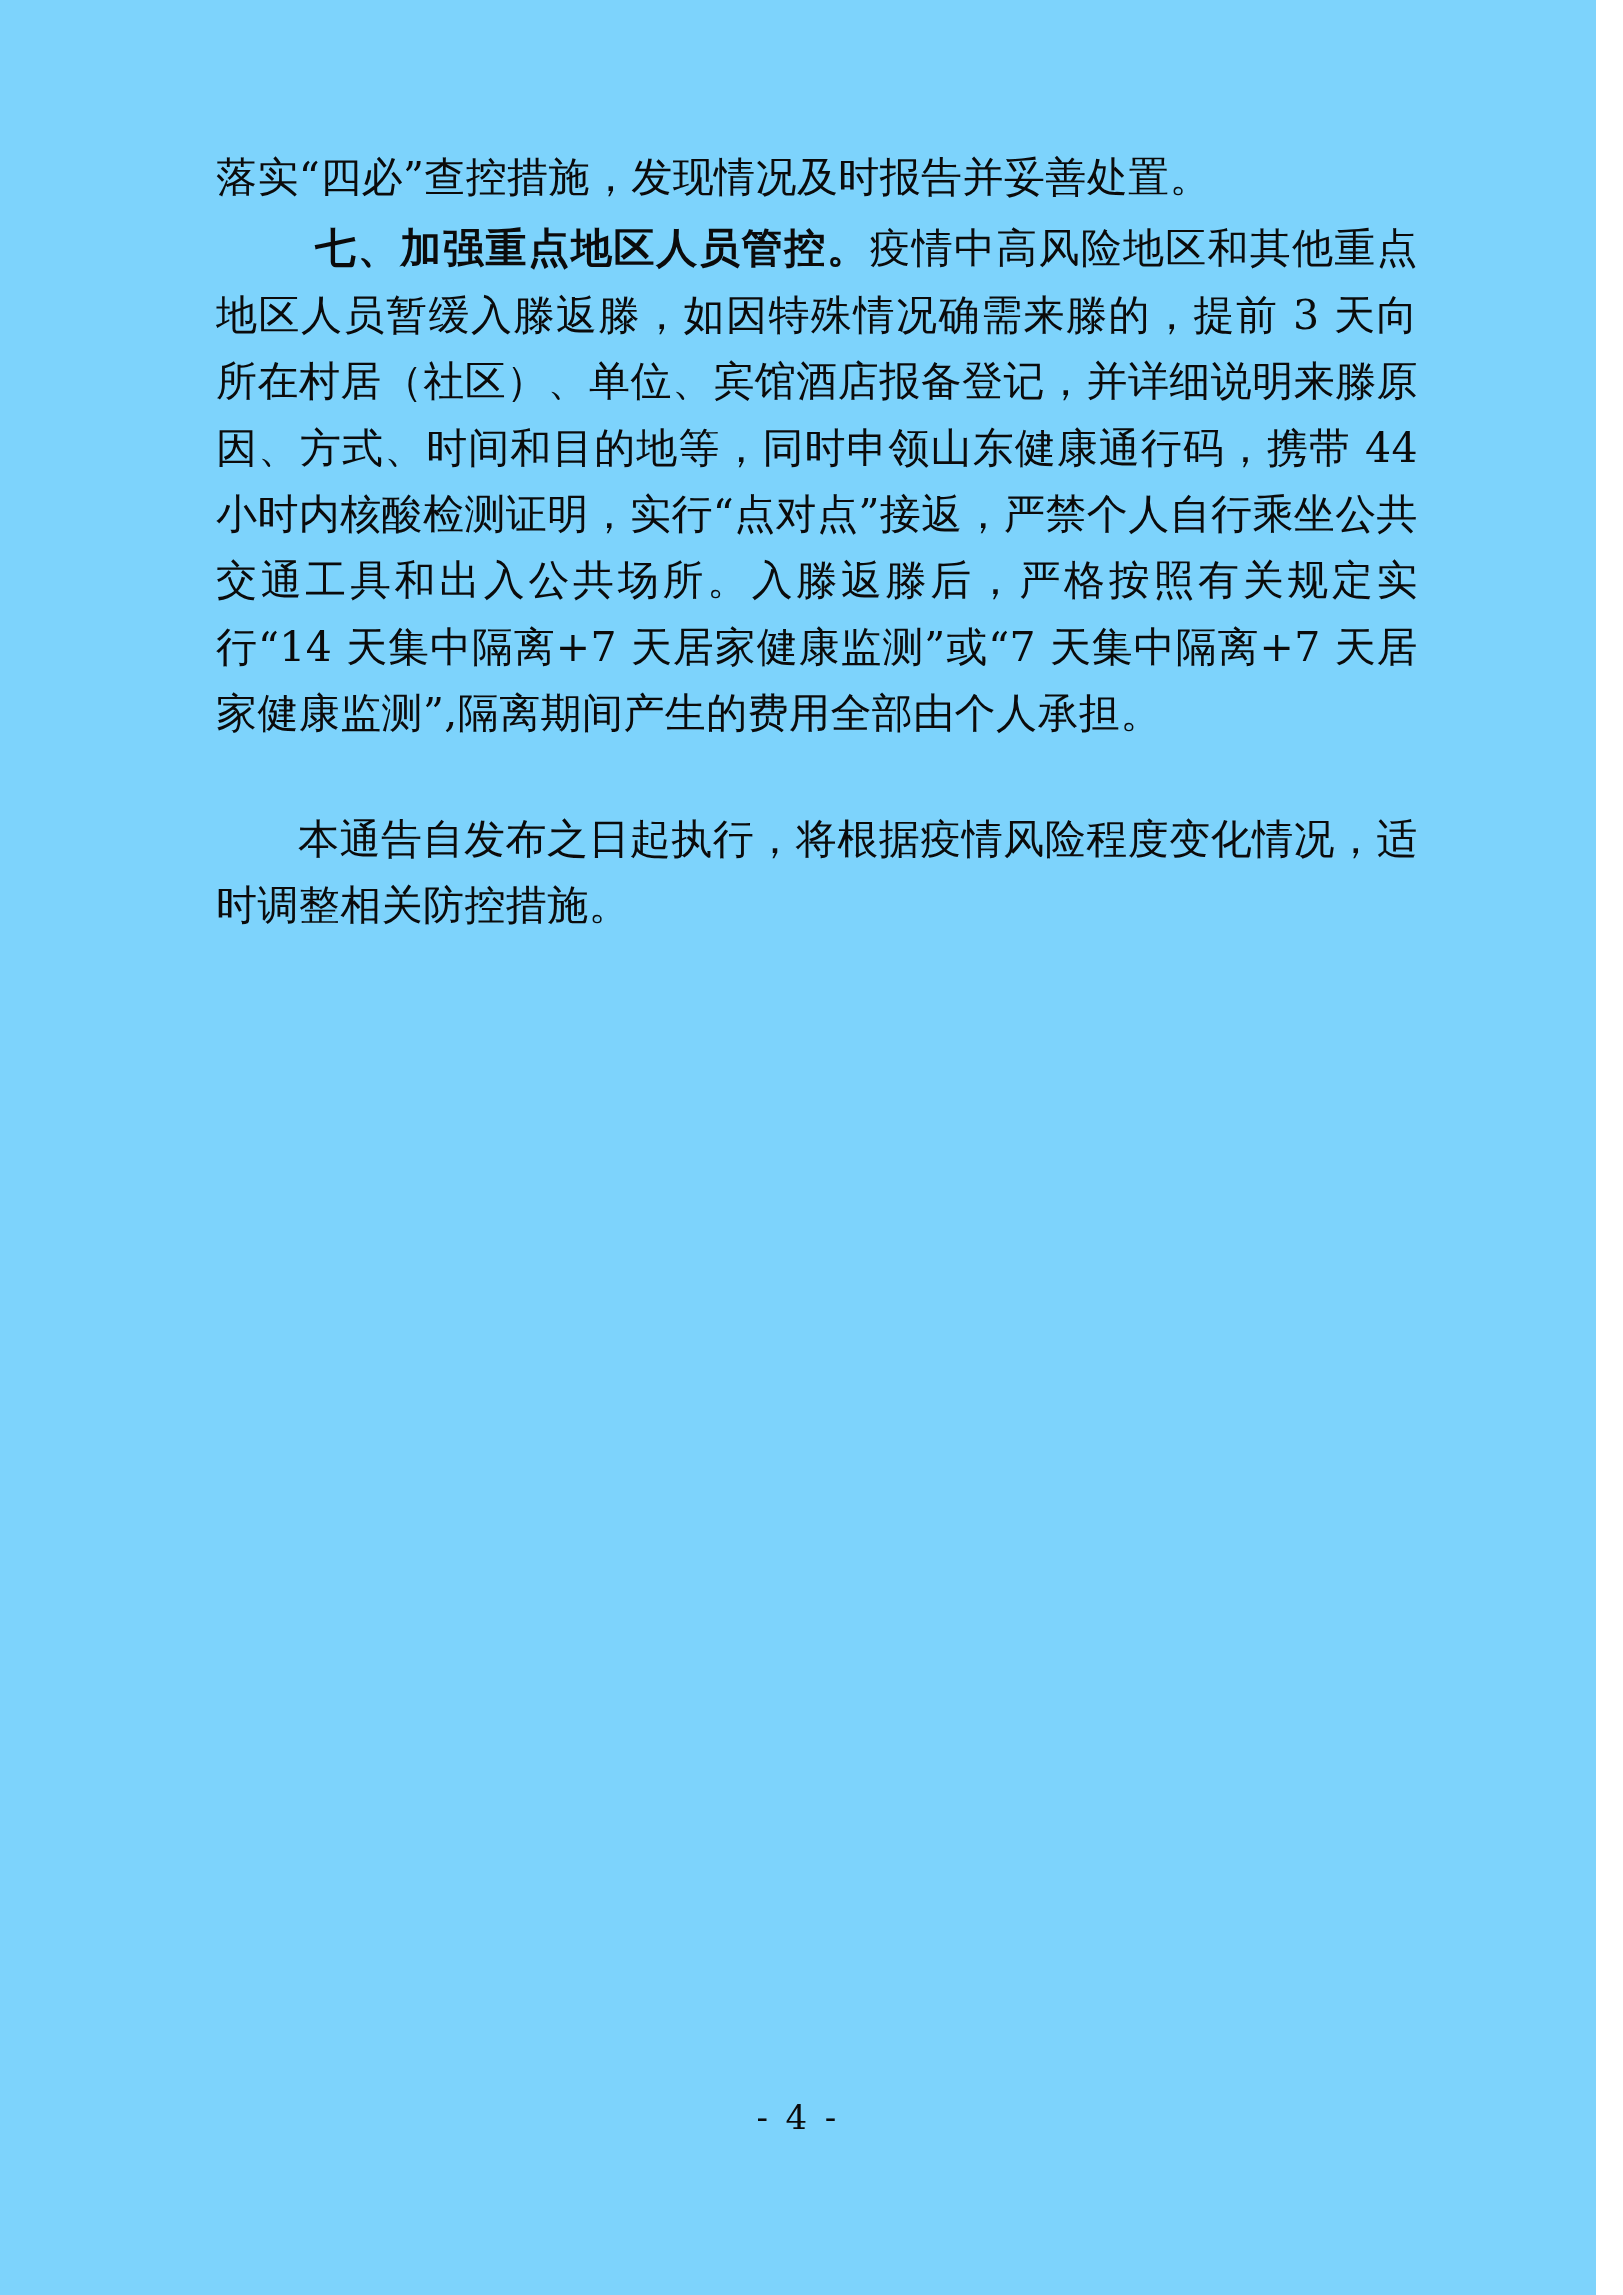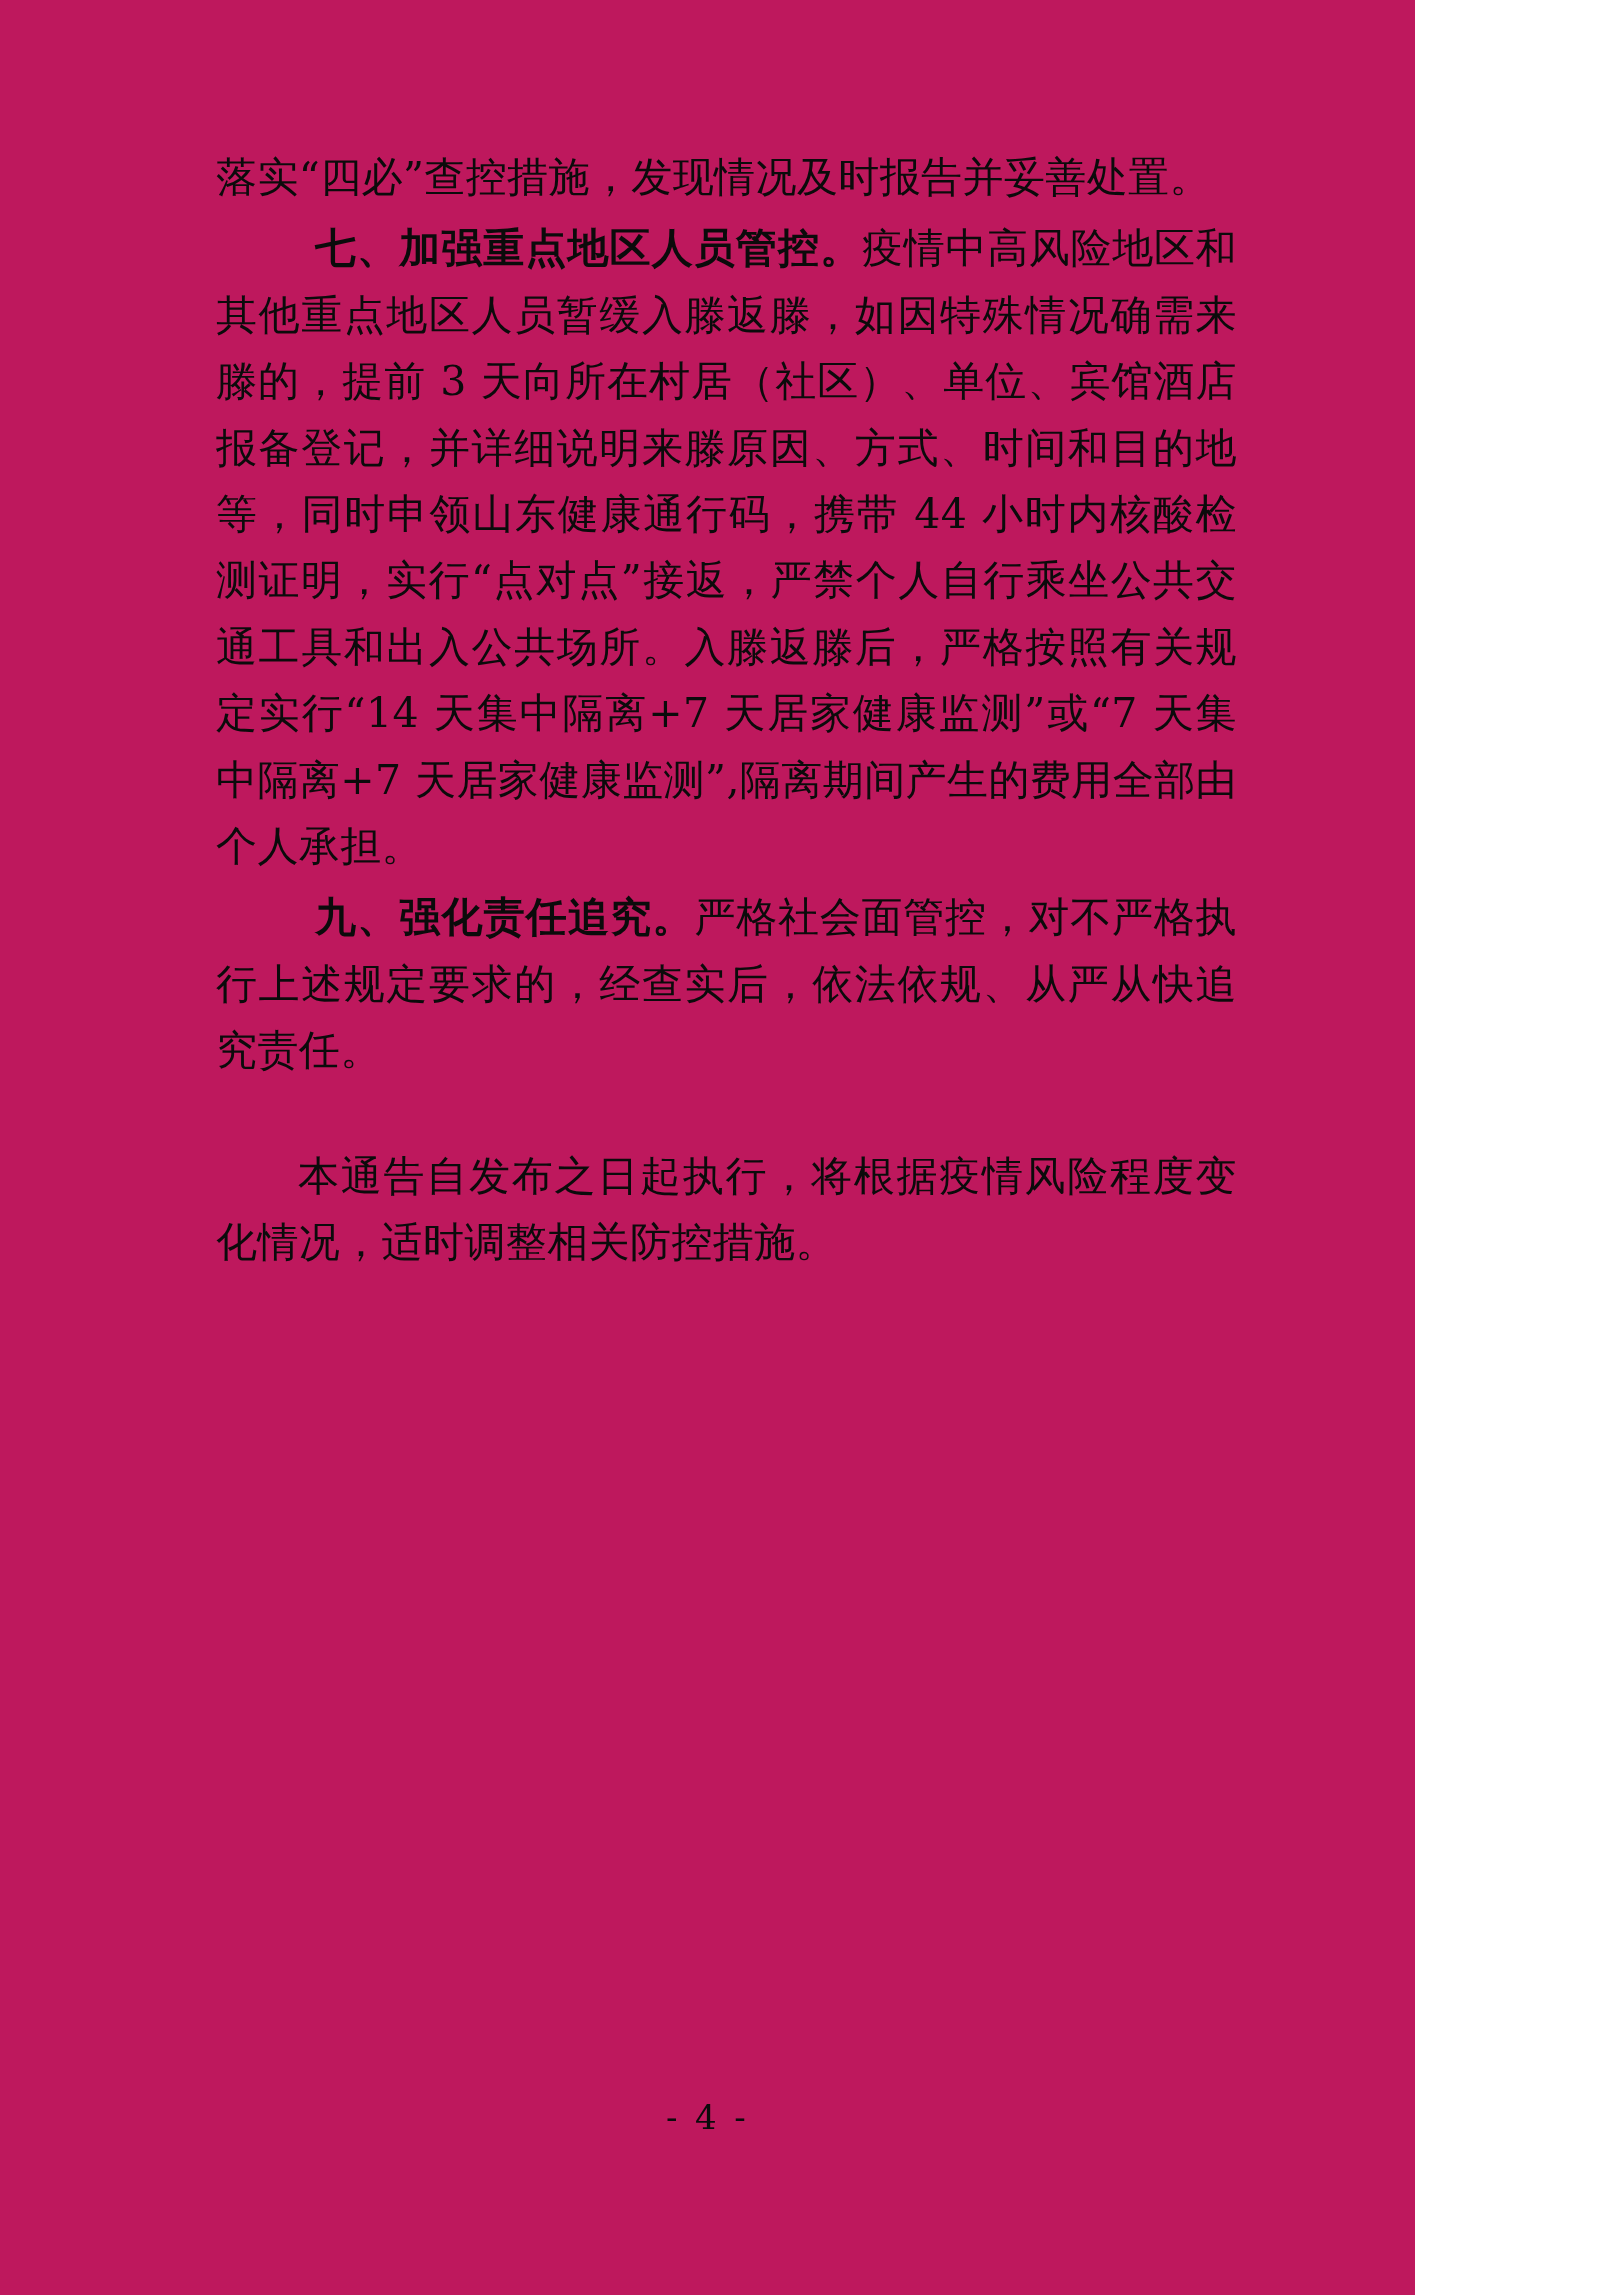--- a/index.html
+++ b/index.html
@@ -8,25 +8,25 @@
     background: #ffffff;
   }
   body {
     width: 1623px;
     min-height: 2295px;
     font-family: "DejaVu Serif", "Liberation Serif", serif;
     color: #0b0b0b;
   }
   .page {
     position: relative;
-    width: 1415px;
+    width: 1596px;
     min-height: 2295px;
     box-sizing: border-box;
     padding: 144px 178px 0 216px;
-    background: #be185d;
+    background: #7dd3fc;
   }
   .doc-body {
     font-size: 41px;
     line-height: 1.62;
     letter-spacing: 0.4px;
     text-align: justify;
     text-justify: inter-ideograph;
   }
   .para {
     margin: 0 0 5px 0;
@@ -64,23 +64,20 @@
 
     <p class="para">
       <span>落实“四必”查控措施，发现情况及时报告并妥善处置。</span>
     </p>
 
     <p class="para indent">
       <span class="heading-run">七、加强重点地区人员管控。</span><span>疫情中高风险地区和其他重点地区人员暂缓入滕返滕，如因特殊情况确需来滕的，提前 3 天向所在村居（社区）、单位、宾馆酒店报备登记，并详细说明来滕原因、方式、时间和目的地等，同时申领山东健康通行码，携带 44 小时内核酸检测证明，实行“点对点”接返，严禁个人自行乘坐公共交通工具和出入公共场所。入滕返滕后，严格按照有关规定实行“14 天集中隔离+7 天居家健康监测”或“7 天集中隔离+7 天居家健康监测”,隔离期间产生的费用全部由个人承担。</span>
     </p>
 
 
-    <p class="para indent">
-      <span class="heading-run">九、强化责任追究。</span><span>严格社会面管控，对不严格执行上述规定要求的，经查实后，依法依规、从严从快追究责任。</span>
-    </p>
 
     <p class="para indent gap-before">
       <span>本通告自发布之日起执行，将根据疫情风险程度变化情况，适时调整相关防控措施。</span>
     </p>
 
   </div>
 
   <div class="page-number">- 4 -</div>
 
 </div>

